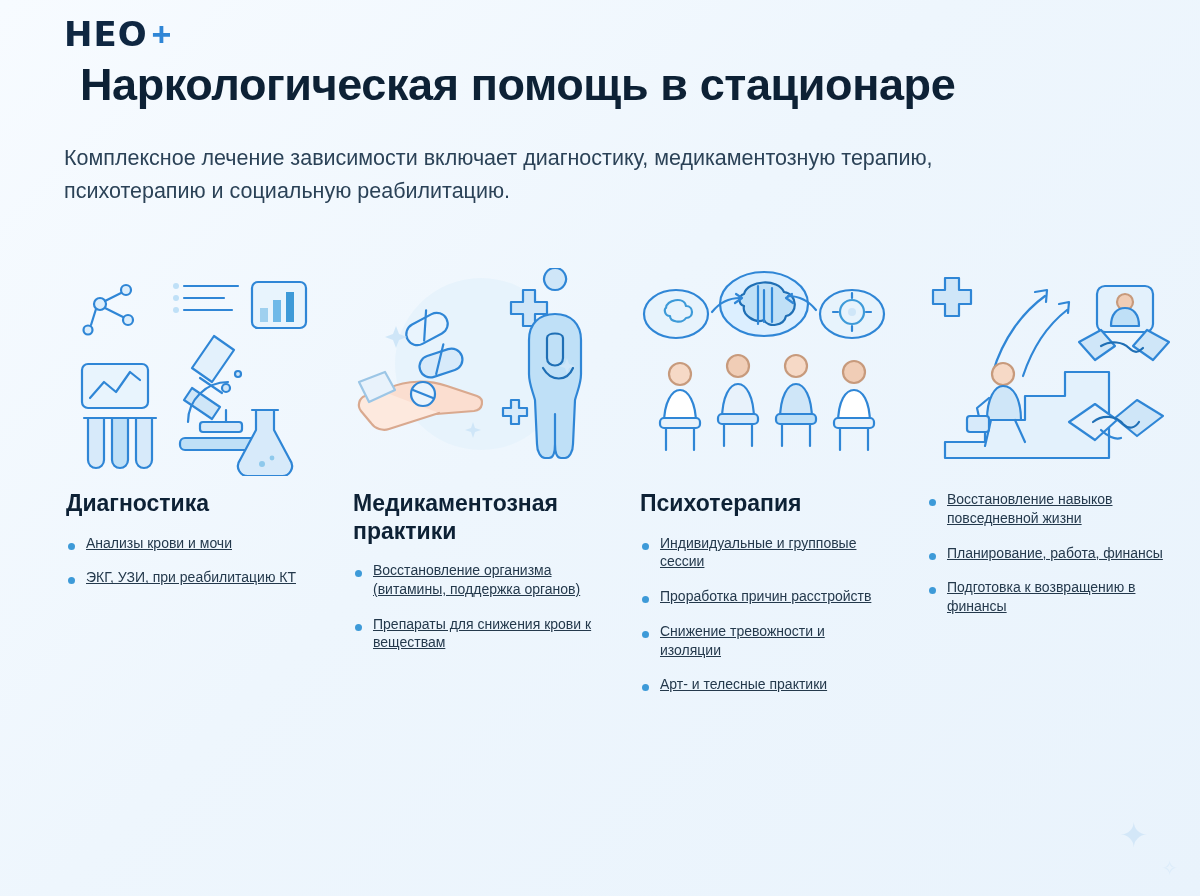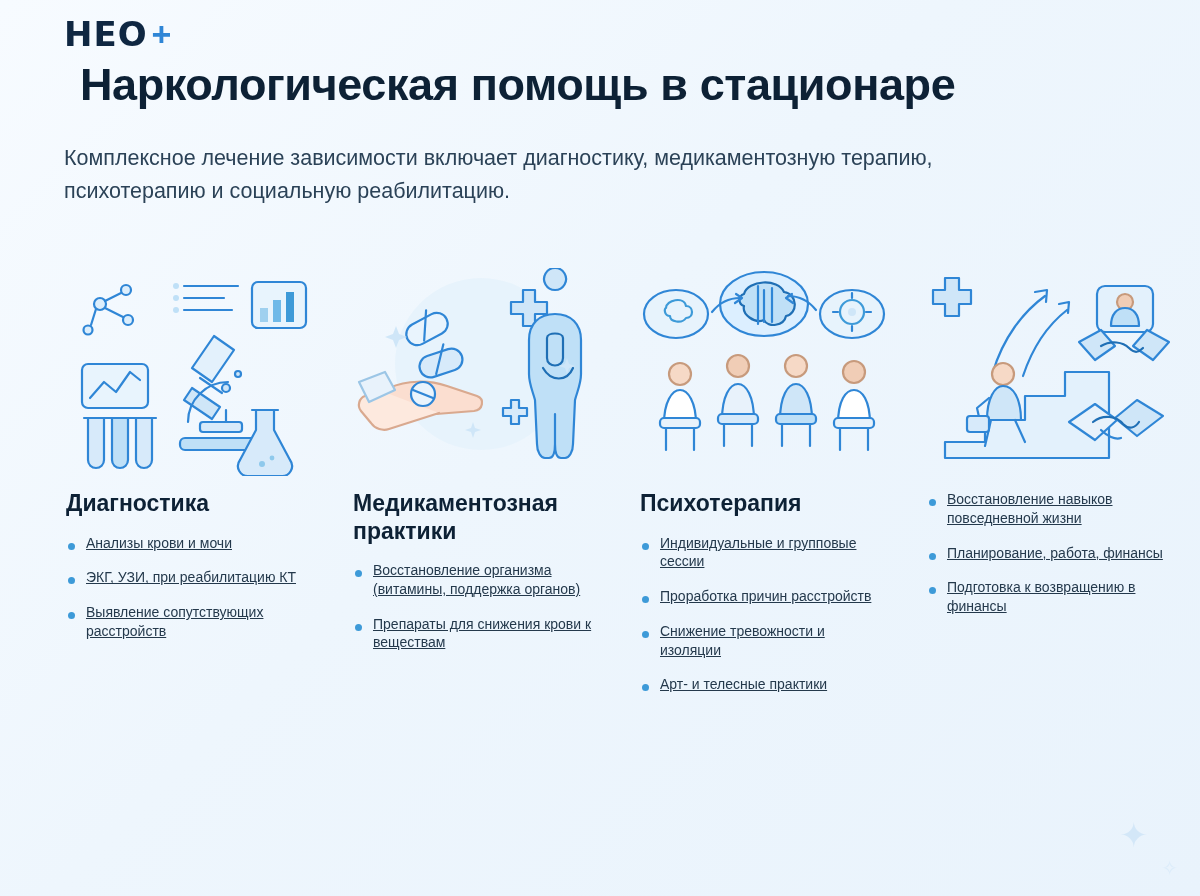--- a/index.html
+++ b/index.html
@@ -198,21 +198,20 @@
 
             <circle cx="160" cy="120" r="4" fill="#cfe6f8"></circle>
             <circle cx="172" cy="106" r="3" fill="#cfe6f8"></circle>
           </g>
         </svg>
       </div>
       <h2>Диагностика</h2>
       <ul>
         <li>Анализы крови и мочи</li>
         <li>ЭКГ, УЗИ, при реабилитацию КТ</li>
-        <li>Выявление сопутствующих расстройств</li>
       </ul>
     </div>
 
     <div class="col">
       <div class="illus">
         <svg width="248" height="208" viewBox="0 0 248 208" xmlns="http://www.w3.org/2000/svg">
           <circle cx="128" cy="96" r="86" fill="#e7f3fc"></circle>
           <g stroke="#2f86d6" fill="none" stroke-width="2.2" stroke-linecap="round" stroke-linejoin="round">
 
             <path d="M158 34 h12 v-12 h12 v12 h12 v12 h-12 v12 h-12 v-12 h-12 z" fill="#cfe6f8"></path>

